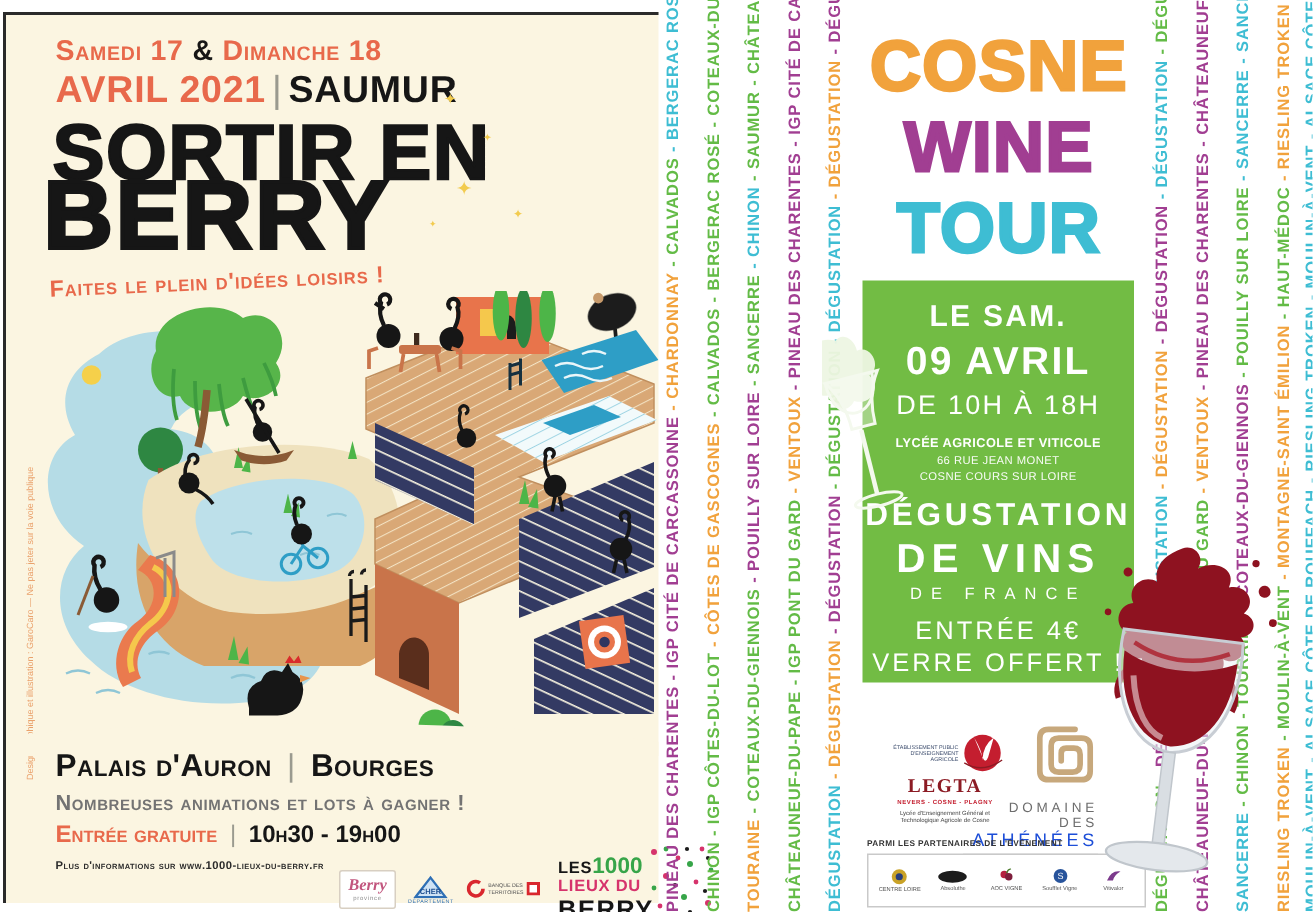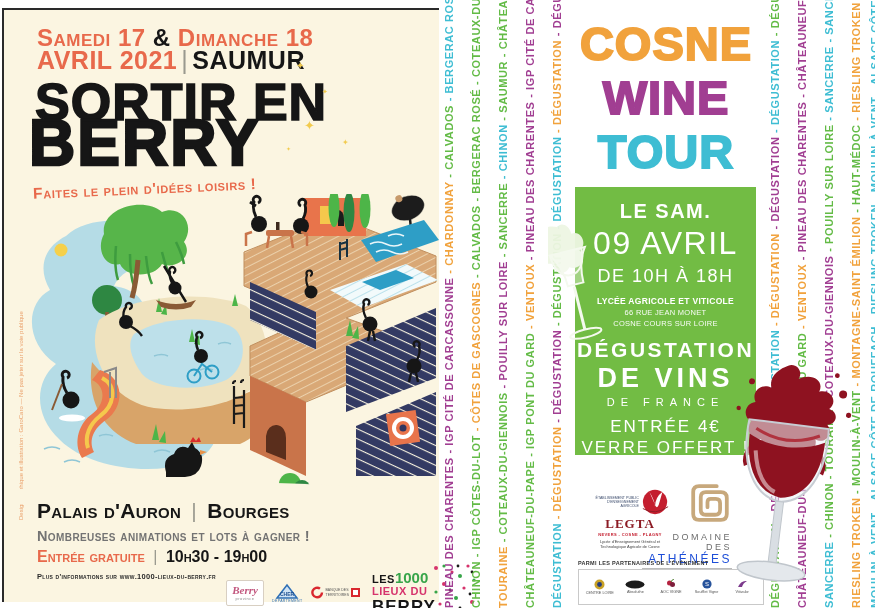--- a/index.html
+++ b/index.html
@@ -6,21 +6,21 @@
   body{width:875px;height:608px;background:#fff;overflow:hidden;position:relative;
        font-family:"Liberation Sans",sans-serif;-webkit-font-smoothing:antialiased;}
   .page{position:absolute;inset:0;}
 
   
   .poster-left{position:absolute;left:2px;top:8px;width:435px;height:592px;
       background:#FBF5E1;border-top:2px solid #2a2a2a;border-left:2px solid #2a2a2a;}
   .sc{font-variant:small-caps;}
   .or{color:#E8694B;}
   .blk{color:#161616;}
-  .lp-date{position:absolute;left:33px;top:14px;font-size:24px;font-weight:bold;letter-spacing:.5px;white-space:nowrap;}
+  .lp-date{position:absolute;left:33px;top:14px;font-size:19px;font-weight:bold;letter-spacing:.5px;white-space:nowrap;}
   .lp-line2{position:absolute;left:33px;top:36px;font-size:25px;font-weight:bold;letter-spacing:.5px;white-space:nowrap;}
   .lp-sep{color:#9a9a8f;font-weight:normal;padding:0 4px;}
   .lp-title1{position:absolute;left:31px;top:62px;font-size:52px;font-weight:bold;color:#161616;
       -webkit-text-stroke:1.6px #161616;letter-spacing:1px;white-space:nowrap;}
   .lp-title2{position:absolute;left:25px;top:101px;font-size:64px;font-weight:bold;color:#161616;
       -webkit-text-stroke:2.5px #161616;letter-spacing:2px;line-height:1;white-space:nowrap;}
   .lp-tagline{position:absolute;left:29px;top:170px;font-size:15.5px;font-weight:bold;color:#E8694B;
       transform:rotate(-2.5deg);letter-spacing:.6px;white-space:nowrap;}
   .sparkle{position:absolute;color:#F2CB4E;font-size:10px;}
   .credit{position:absolute;left:14px;top:180px;height:330px;width:10px;font-size:6px;color:#E8985F;
@@ -54,21 +54,21 @@
 
   
   .rp-title{position:absolute;width:186px;left:573px;text-align:center;font-weight:bold;
       font-size:47px;letter-spacing:1px;line-height:1;white-space:nowrap;}
   .rp-t1{top:20px;color:#F1A23C;-webkit-text-stroke:2px #F1A23C;}
   .rp-t2{top:74px;color:#A13E92;-webkit-text-stroke:2px #A13E92;}
   .rp-t3{top:128px;color:#3EBDD3;-webkit-text-stroke:2px #3EBDD3;}
   .green-panel{position:absolute;left:575px;top:187px;width:181px;height:268px;background:#72BC44;
       color:#fff;text-align:center;display:flex;flex-direction:column;align-items:center;}
   .gp-date1{margin-top:13px;font-size:20px;font-weight:bold;letter-spacing:1.5px;}
-  .gp-date2{font-size:32px;font-weight:normal;letter-spacing:1.5px;margin-top:2px;}
+  .gp-date2{font-size:26px;font-weight:bold;letter-spacing:1.5px;margin-top:2px;}
   .gp-time{font-size:18px;font-weight:normal;letter-spacing:1.5px;margin-top:4px;}
   .gp-v1{font-size:8.5px;font-weight:bold;margin-top:9px;letter-spacing:.3px;}
   .gp-v2{font-size:7.5px;margin-top:2px;opacity:.95;letter-spacing:.3px;}
   .gp-m1{font-size:21px;font-weight:bold;letter-spacing:2.5px;margin-top:10px;}
   .gp-m2{font-size:27px;font-weight:bold;letter-spacing:4px;margin-top:1px;}
   .gp-m3{font-size:13.5px;font-weight:bold;letter-spacing:1px;margin-top:2px;}
   .gp-m4{font-size:11px;letter-spacing:6px;margin-top:2px;}
   .gp-e1{font-size:17px;font-weight:normal;letter-spacing:2px;margin-top:9px;}
   .gp-e2{font-size:17px;font-weight:normal;letter-spacing:2px;margin-top:1px;}
   .gp-e3{font-size:9.5px;margin-top:2px;letter-spacing:.5px;}

